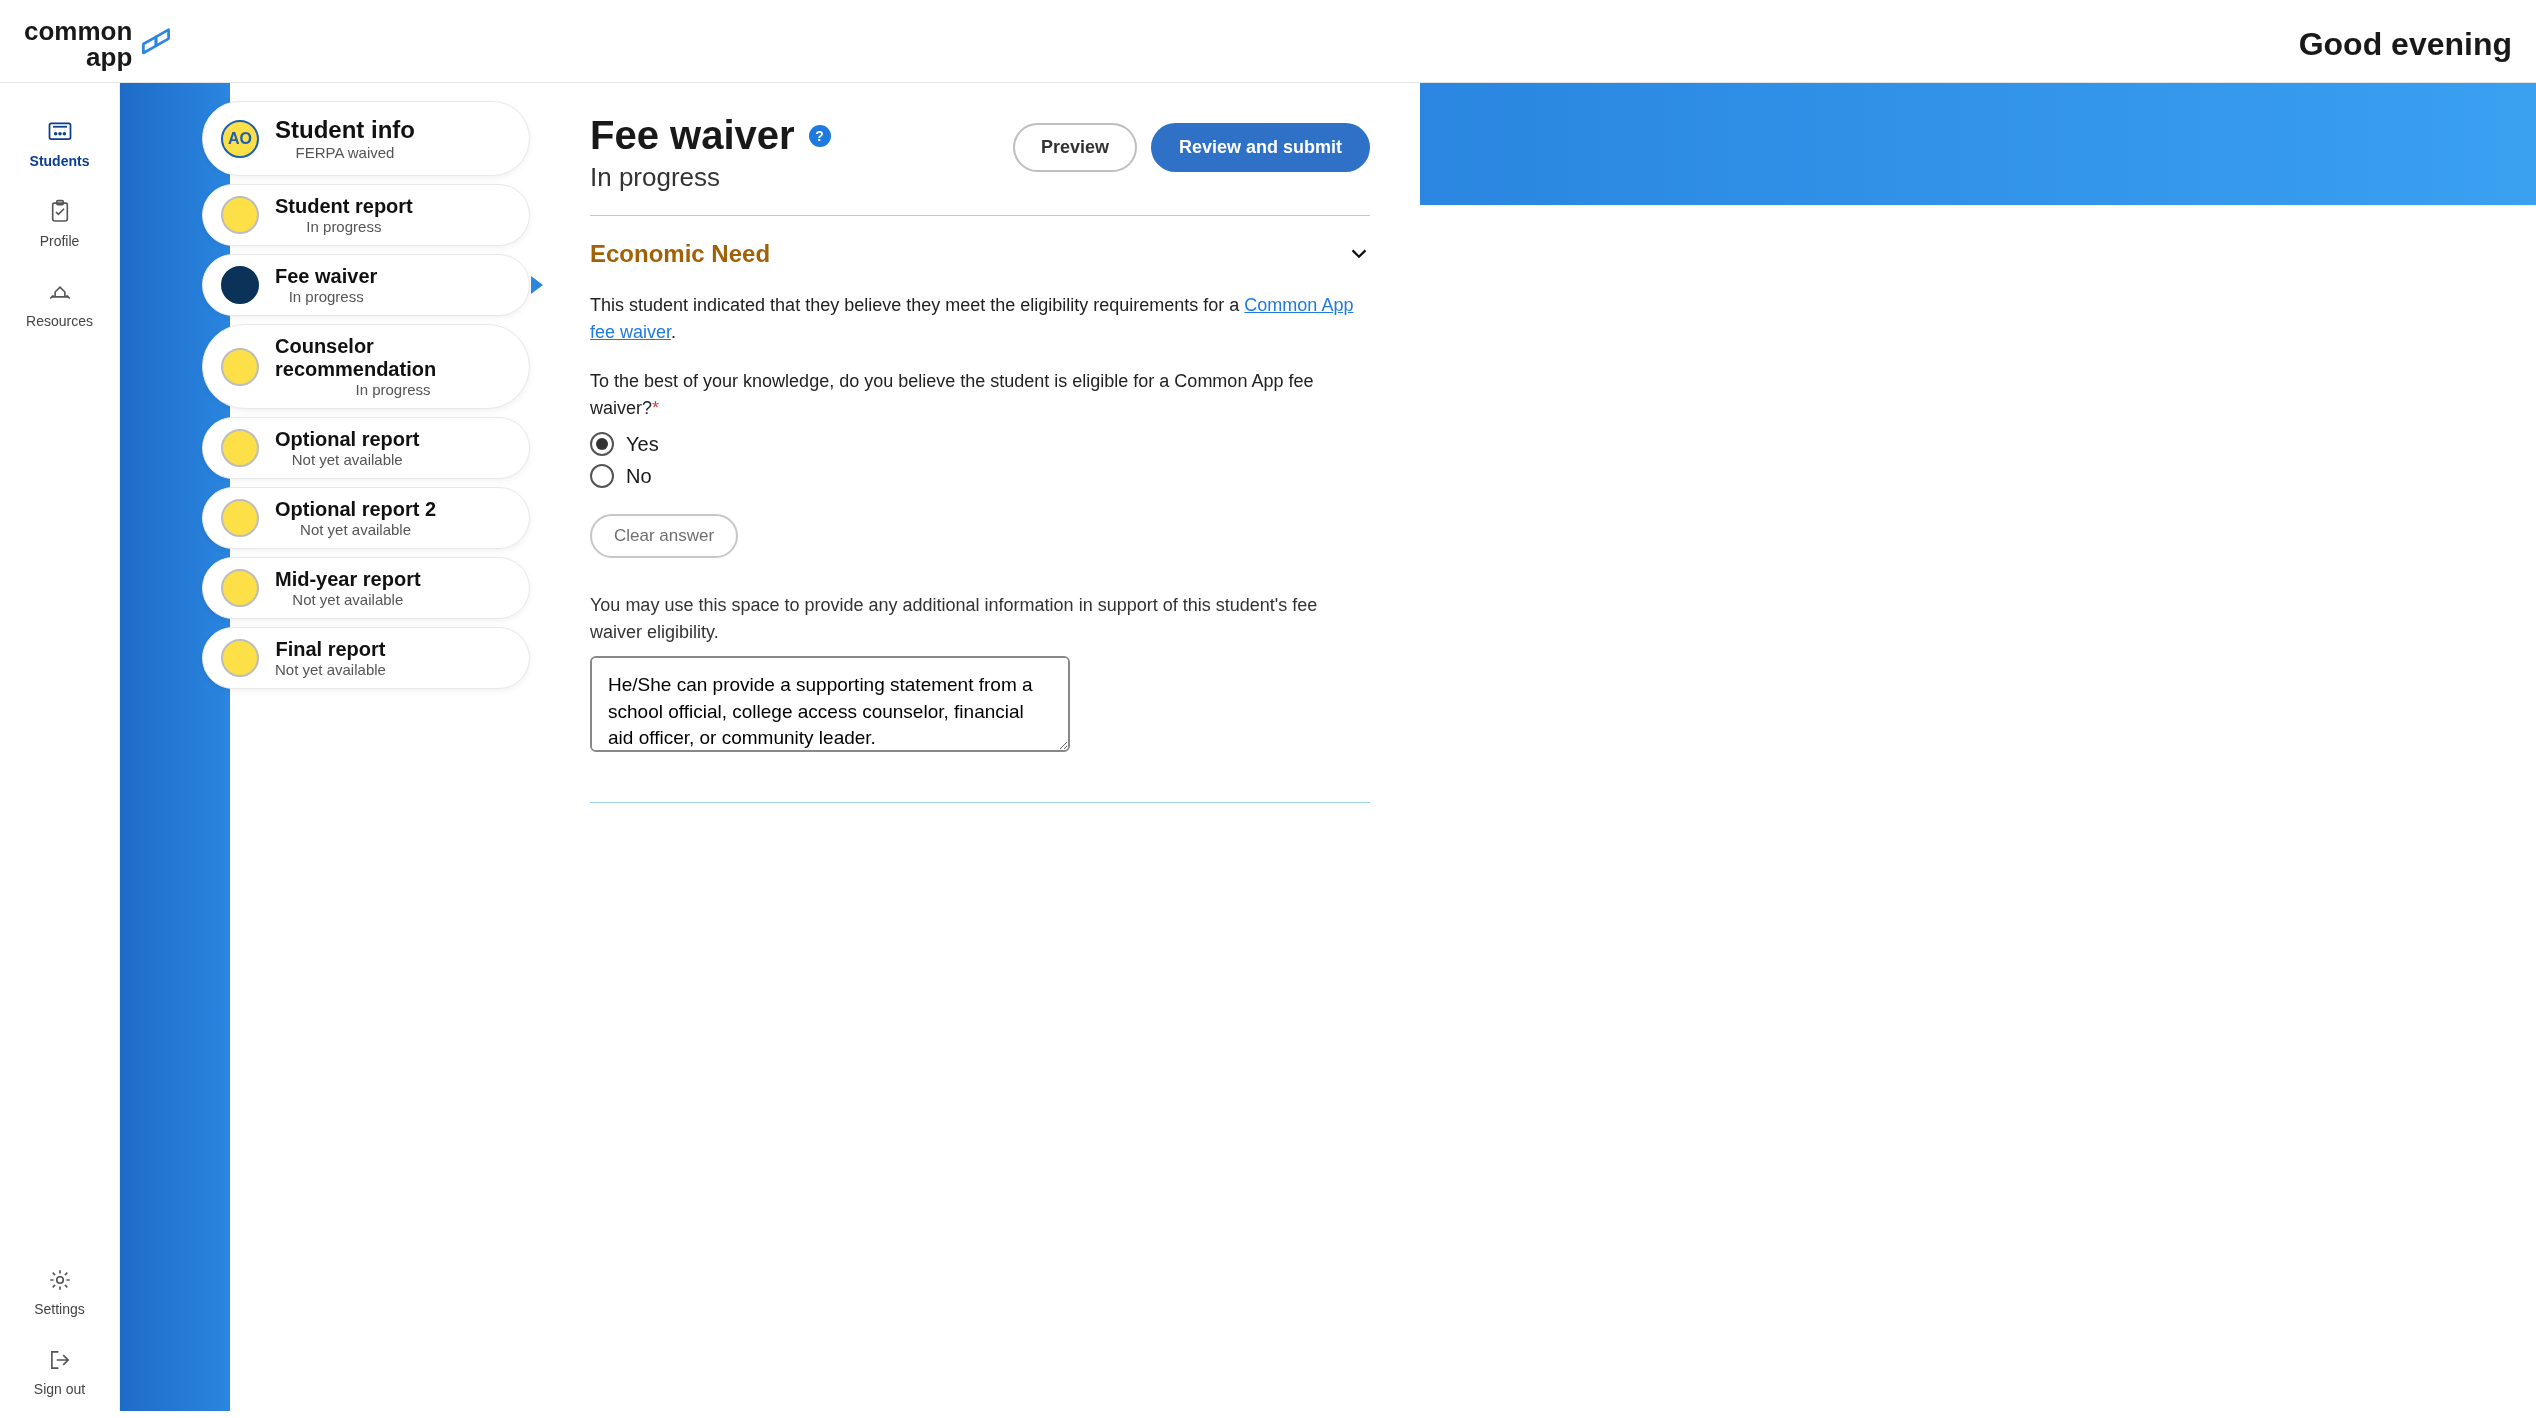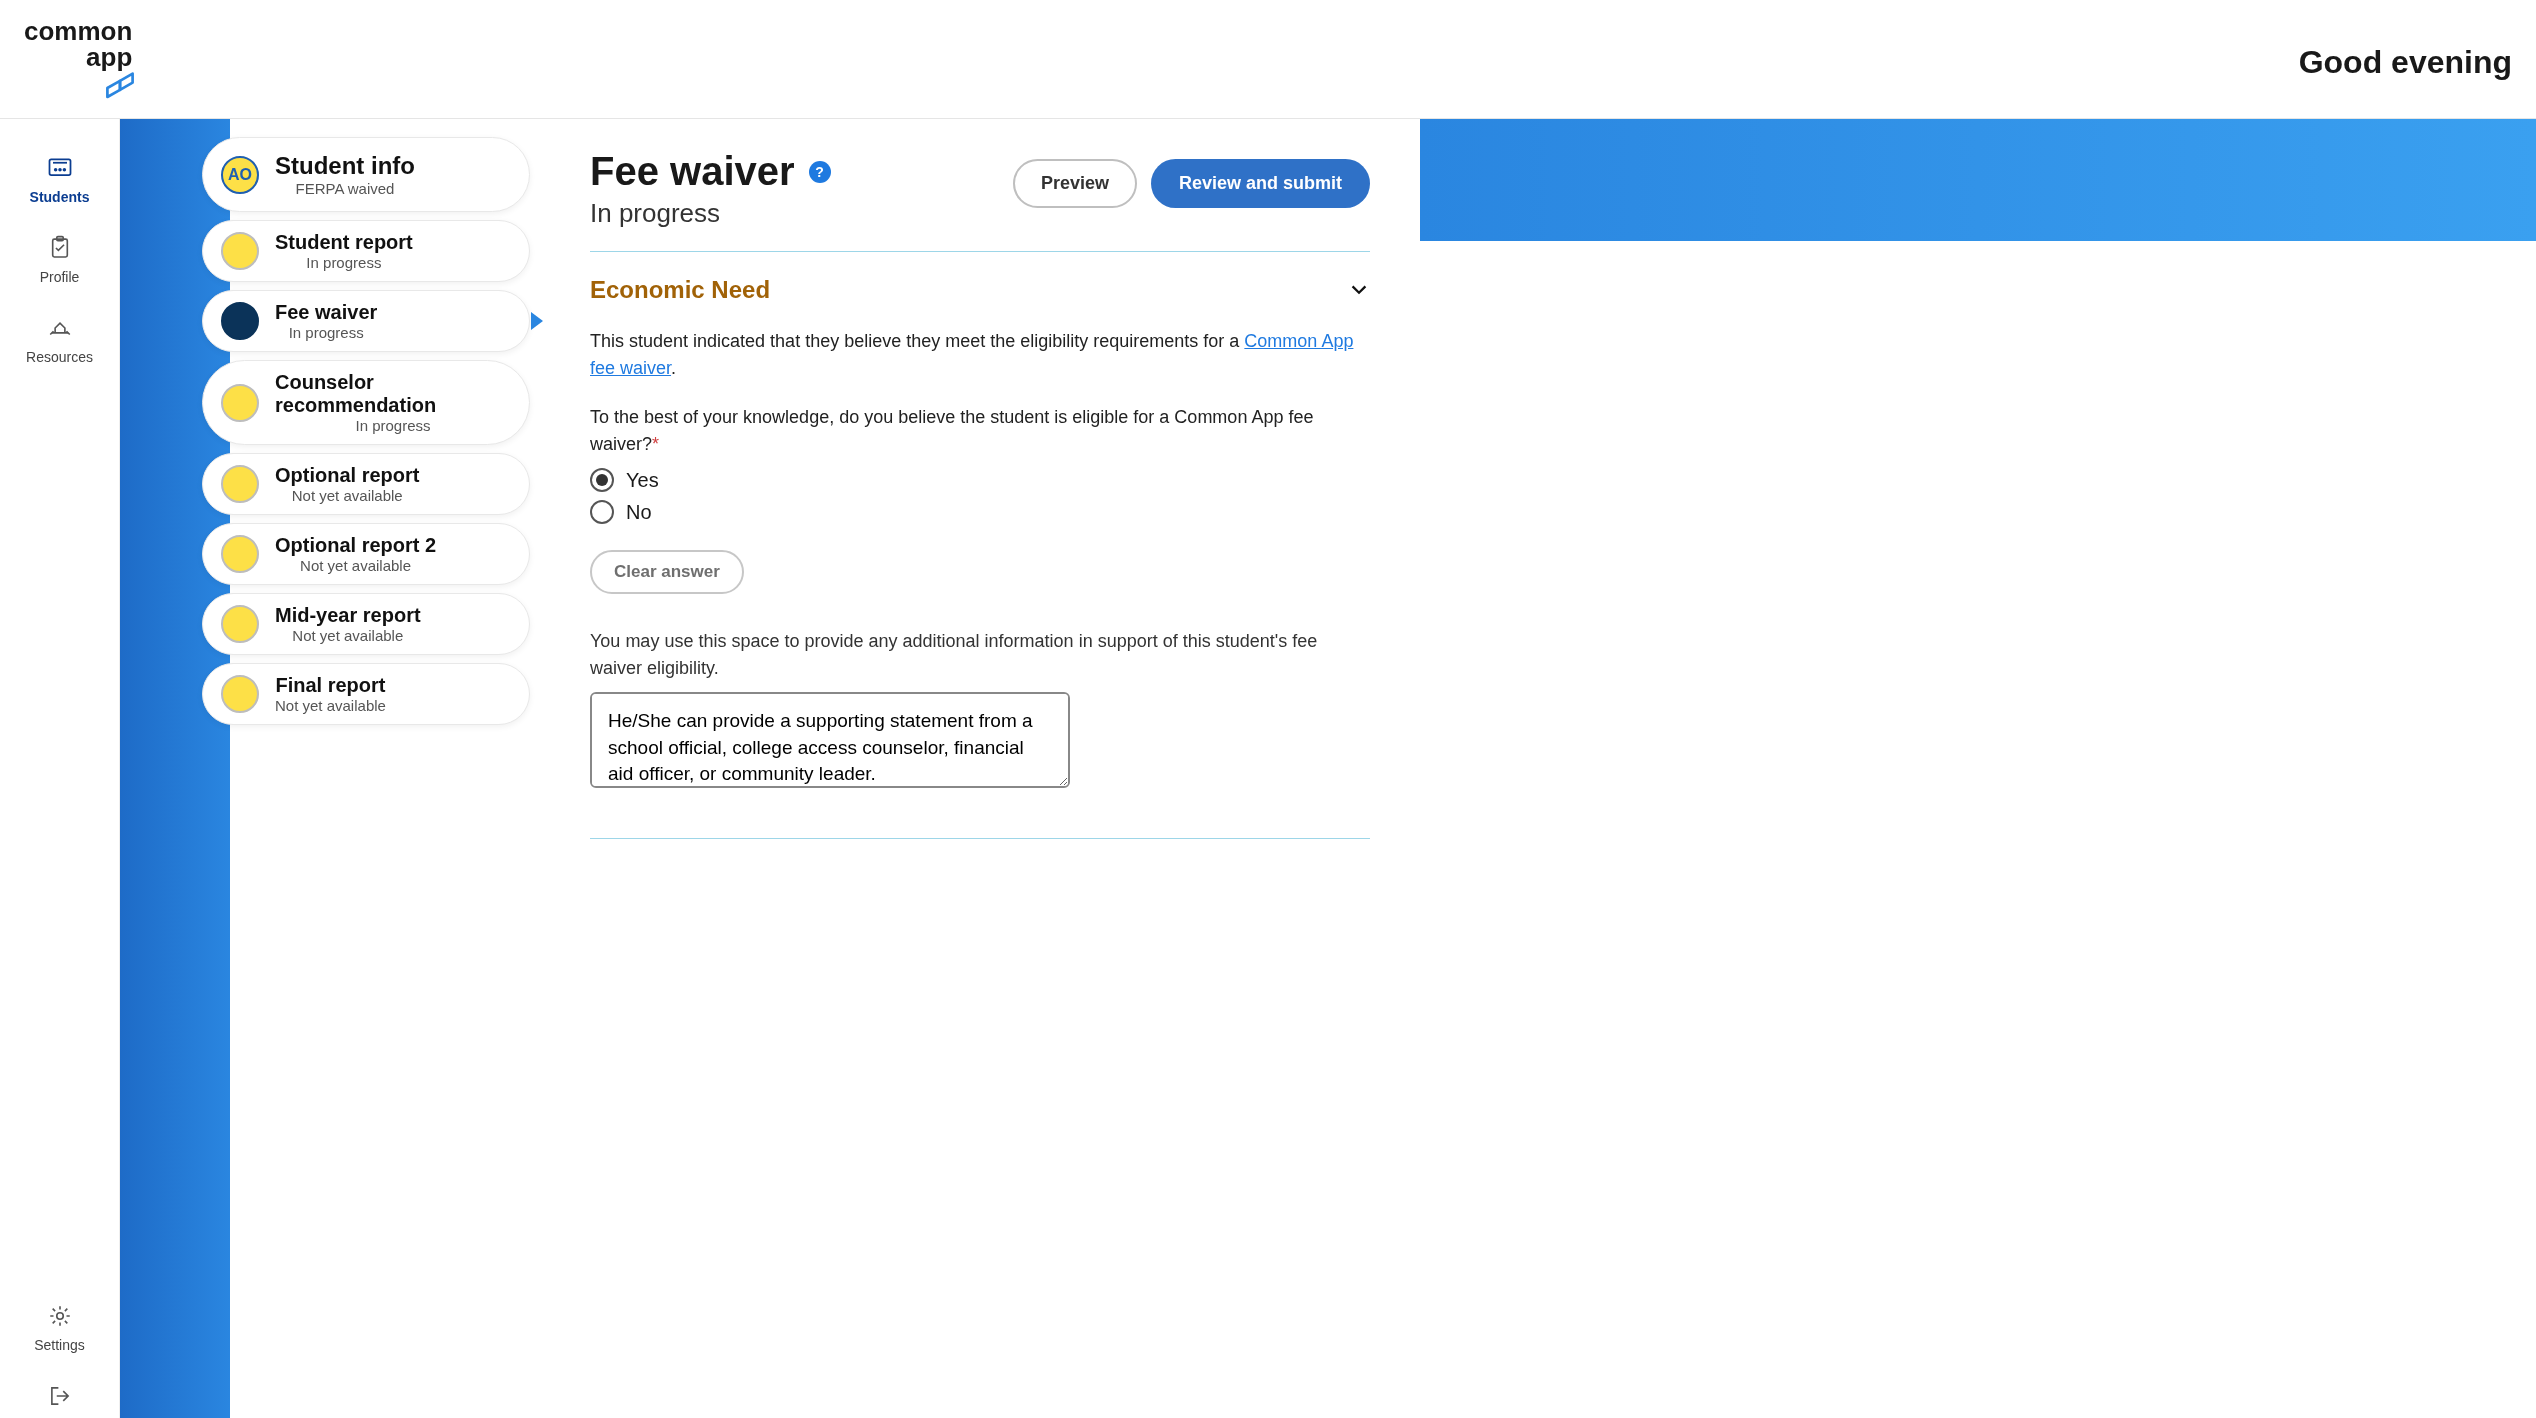--- a/index.html
+++ b/index.html
@@ -1,20 +1,20 @@
 <!DOCTYPE html>
 <html><head>
 <meta charset="utf-8">
 <style>
 * { box-sizing: border-box; margin: 0; padding: 0; }
 body { font-family: -apple-system, BlinkMacSystemFont, "Segoe UI", Helvetica, Arial, sans-serif; background: #fff; color: #191919; }
 
 
 .top-header { display: flex; align-items: center; justify-content: space-between; padding: 18px 24px 12px 24px; border-bottom: 1px solid #e5e5e5; }
-.logo { display: flex; align-items: flex-end; font-weight: 700; font-size: 26px; line-height: 1; flex-direction: column; }
+.logo { display: flex; align-items: center; font-weight: 700; font-size: 26px; line-height: 1; }
 .logo-text { display: flex; flex-direction: column; align-items: flex-end; margin-right: 6px; }
 .logo-mark { width: 36px; height: 36px; }
 .greeting { font-size: 32px; font-weight: 700; }
 
 
 .app-body { display: flex; min-height: calc(100vh - 90px); }
 
 
 .rail { width: 120px; background: #fff; border-right: 1px solid #eee; display: flex; flex-direction: column; align-items: center; padding-top: 20px; }
 .rail-item { display: flex; flex-direction: column; align-items: center; gap: 6px; padding: 14px 0; width: 100%; cursor: pointer; font-size: 14px; color: #444; }
@@ -58,21 +58,21 @@
 .lead-text { font-size: 18px; color: #222; margin: 14px 0 4px 0; line-height: 1.5; }
 .lead-text a { color: #1f7ae0; text-decoration: underline; }
 .question { font-size: 18px; color: #222; margin: 22px 0 10px 0; line-height: 1.5; }
 .req { color: #d04040; }
 
 .radio-row { display: flex; align-items: center; gap: 12px; margin: 8px 0; font-size: 20px; cursor: pointer; }
 .radio-outer { width: 24px; height: 24px; border: 2px solid #555; border-radius: 50%; display: flex; align-items: center; justify-content: center; flex-shrink:0;}
 .radio-inner { width: 12px; height: 12px; border-radius: 50%; background: #333; display: none; }
 .radio-row.selected .radio-inner { display: block; }
 
-.clear-btn { margin-top: 18px; border: 2px solid #c7c7c7; background: #fff; color: #6f6f6f; border-radius: 999px; padding: 10px 22px; font-size: 17px; font-weight: 700; cursor: pointer; }
+.clear-btn { margin-top: 18px; border: 2px solid #c7c7c7; background: #fff; color: #6f6f6f; border-radius: 999px; padding: 10px 22px; font-size: 17px; font-weight: 400; cursor: pointer; }
 
 .hint { font-size: 18px; color: #333; margin-top: 34px; line-height: 1.5; }
 .textarea { width: 480px; max-width: 100%; min-height: 96px; border: 2px solid #888; border-radius: 6px; padding: 14px 16px; font-size: 19px; line-height: 1.4; margin-top: 10px; font-family: inherit; resize: vertical; }
 
 .bottom-rule { border-top: 1px solid #9dd6e8; margin-top: 46px; }
 
 svg { display: block; }
 </style>
 </head>
 <body>

